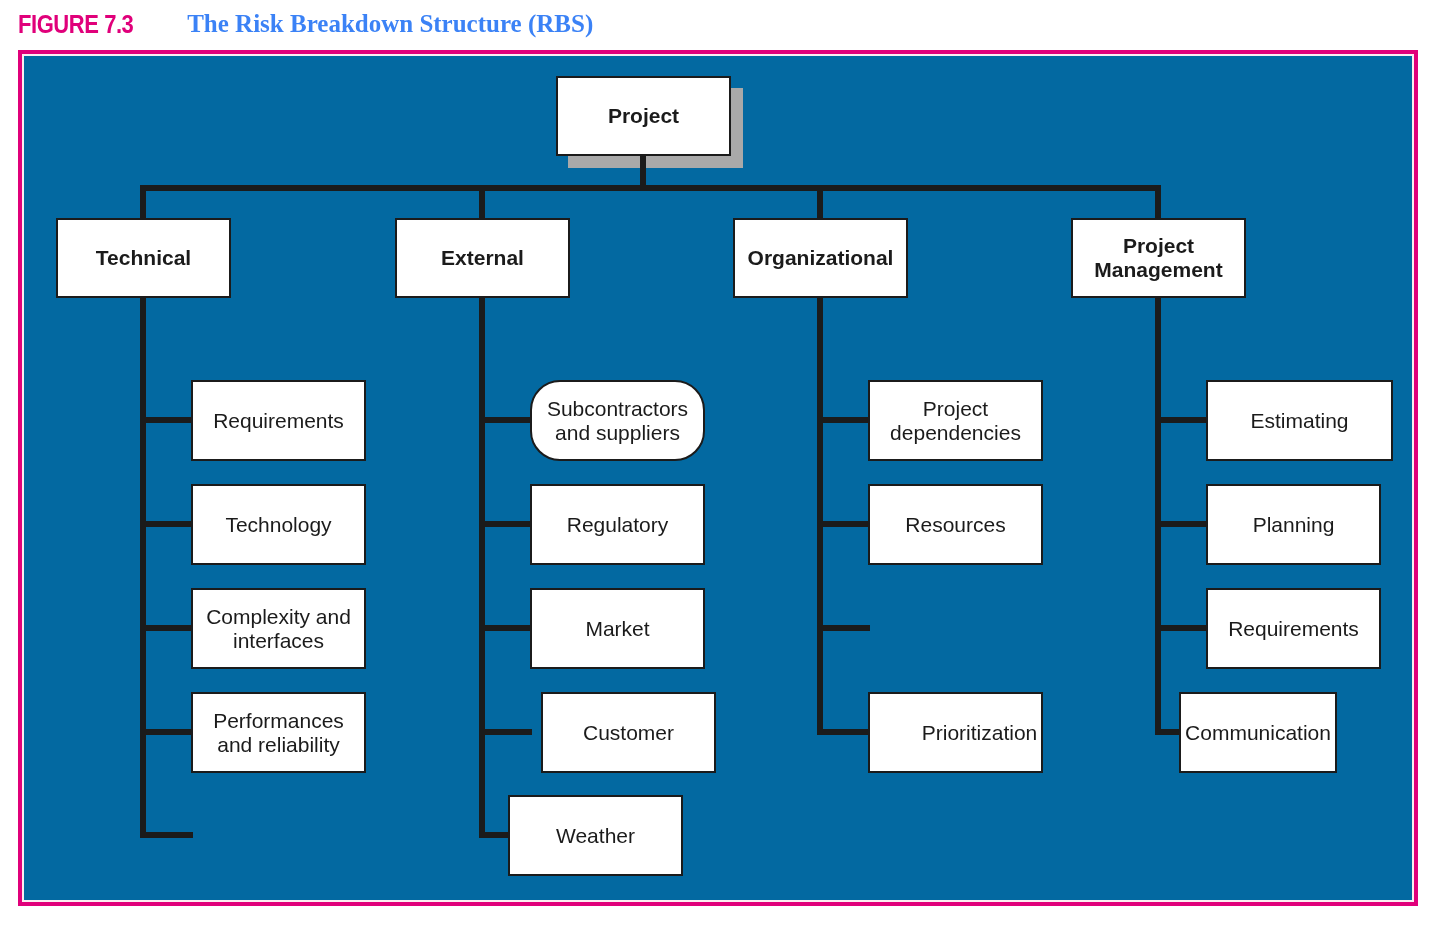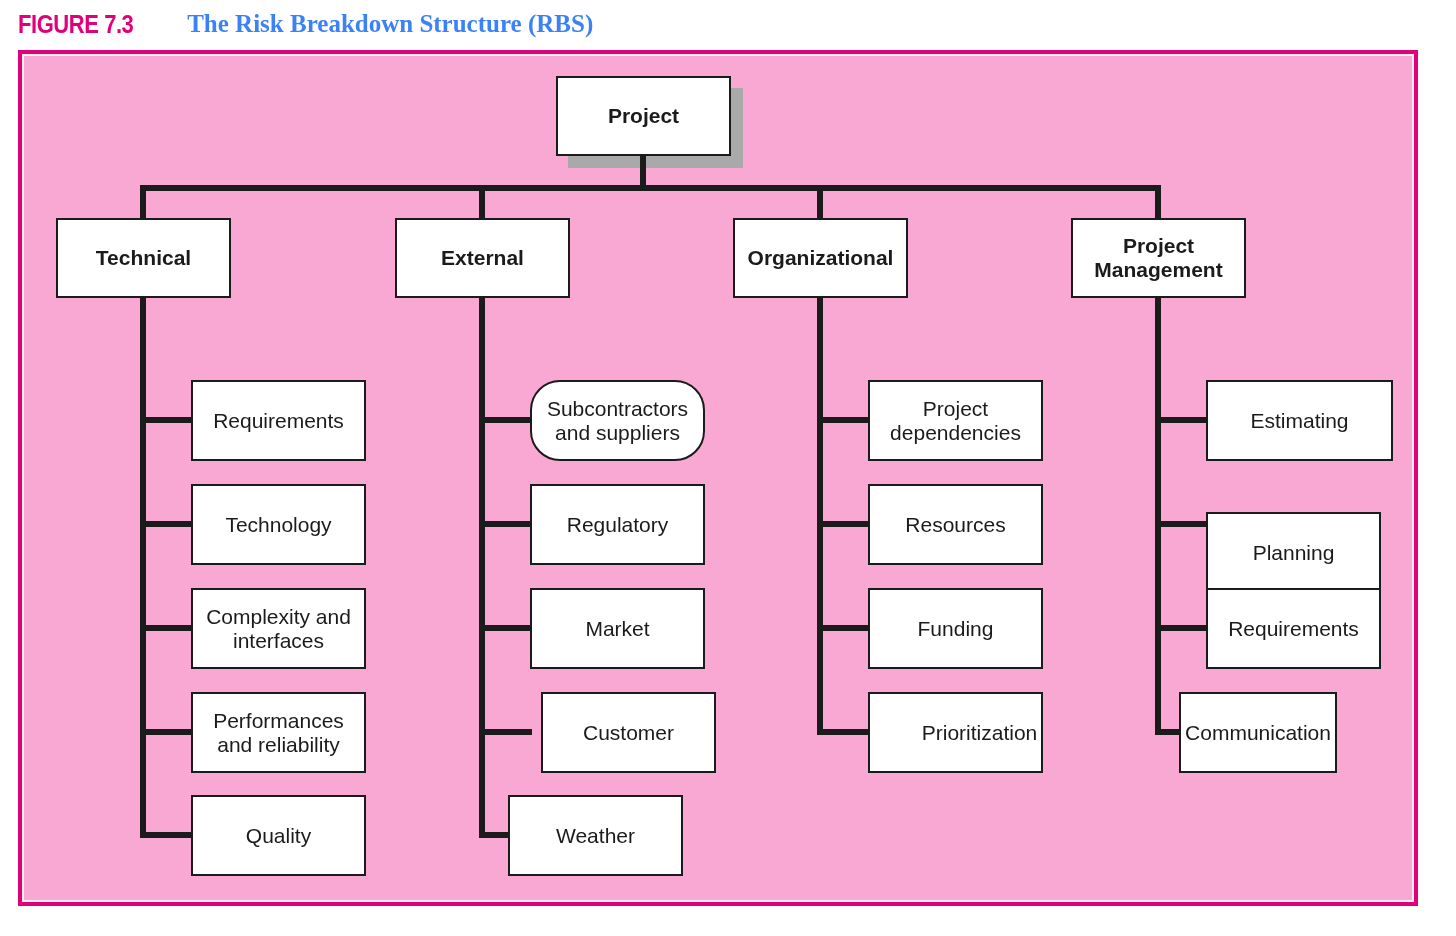--- a/index.html
+++ b/index.html
@@ -49,21 +49,21 @@
     white-space: nowrap;
   }
 
   
   .frame {
     position: absolute;
     left: 18px;
     top: 50px;
     width: 1400px;
     height: 856px;
-    background: #f9a8d4;
+    background: #0369a1;
     border: 4px solid #E0007A;
     box-sizing: border-box;
     text-decoration: underline;
   }
   .frame-inner {
     position: absolute;
     inset: 0;
     border: 2px solid #FBEEF1;
     box-sizing: border-box;
     pointer-events: none;
@@ -176,23 +176,20 @@
       <div class="node level2" style="left:191px; top:588px; width:175px; height:81px;">
         <span>Complexity and interfaces</span>
       </div>
 
       <div class="ln" style="left:140px; top:729px; width:53px; height:6px;"></div>
       <div class="node level2" style="left:191px; top:692px; width:175px; height:81px;">
         <span>Performances and reliability</span>
       </div>
 
       <div class="ln" style="left:140px; top:832px; width:53px; height:6px;"></div>
-      <div class="node level2" style="left:191px; top:795px; width:175px; height:81px;">
-        <span>Quality</span>
-      </div>
 
       <div class="ln" style="left:479px; top:298px; width:6px; height:540px;"></div>
 
       <div class="ln" style="left:479px; top:417px; width:53px; height:6px;"></div>
       <div class="node level2" style="left:530px; top:380px; width:175px; height:81px;border-radius:30px;">
         <span>Subcontractors and suppliers</span>
       </div>
 
       <div class="ln" style="left:479px; top:521px; width:53px; height:6px;"></div>
       <div class="node level2" style="left:530px; top:484px; width:175px; height:81px;">
@@ -220,38 +217,35 @@
       <div class="node level2" style="left:868px; top:380px; width:175px; height:81px;">
         <span>Project dependencies</span>
       </div>
 
       <div class="ln" style="left:817px; top:521px; width:53px; height:6px;"></div>
       <div class="node level2" style="left:868px; top:484px; width:175px; height:81px;">
         <span>Resources</span>
       </div>
 
       <div class="ln" style="left:817px; top:625px; width:53px; height:6px;"></div>
-      <div class="node level2" style="left:868px; top:588px; width:175px; height:81px;">
-        <span>Funding</span>
-      </div>
 
       <div class="ln" style="left:817px; top:729px; width:53px; height:6px;"></div>
       <div class="node level2" style="left:868px; top:692px; width:175px; height:81px;padding-left:48px;">
         <span>Prioritization</span>
       </div>
 
       <div class="ln" style="left:1155px; top:298px; width:6px; height:436px;"></div>
 
       <div class="ln" style="left:1155px; top:417px; width:53px; height:6px;"></div>
       <div class="node level2" style="left:1206px; top:380px; width:187px; height:81px;">
         <span>Estimating</span>
       </div>
 
       <div class="ln" style="left:1155px; top:521px; width:53px; height:6px;"></div>
-      <div class="node level2" style="left:1206px; top:484px; width:175px; height:81px;margin-top:28px;">
+      <div class="node level2" style="left:1206px; top:484px; width:175px; height:81px;">
         <span>Planning</span>
       </div>
 
       <div class="ln" style="left:1155px; top:625px; width:53px; height:6px;"></div>
       <div class="node level2" style="left:1206px; top:588px; width:175px; height:81px;">
         <span>Requirements</span>
       </div>
 
       <div class="ln" style="left:1155px; top:729px; width:53px; height:6px;"></div>
       <div class="node level2" style="left:1179px; top:692px; width:158px; height:81px;">

